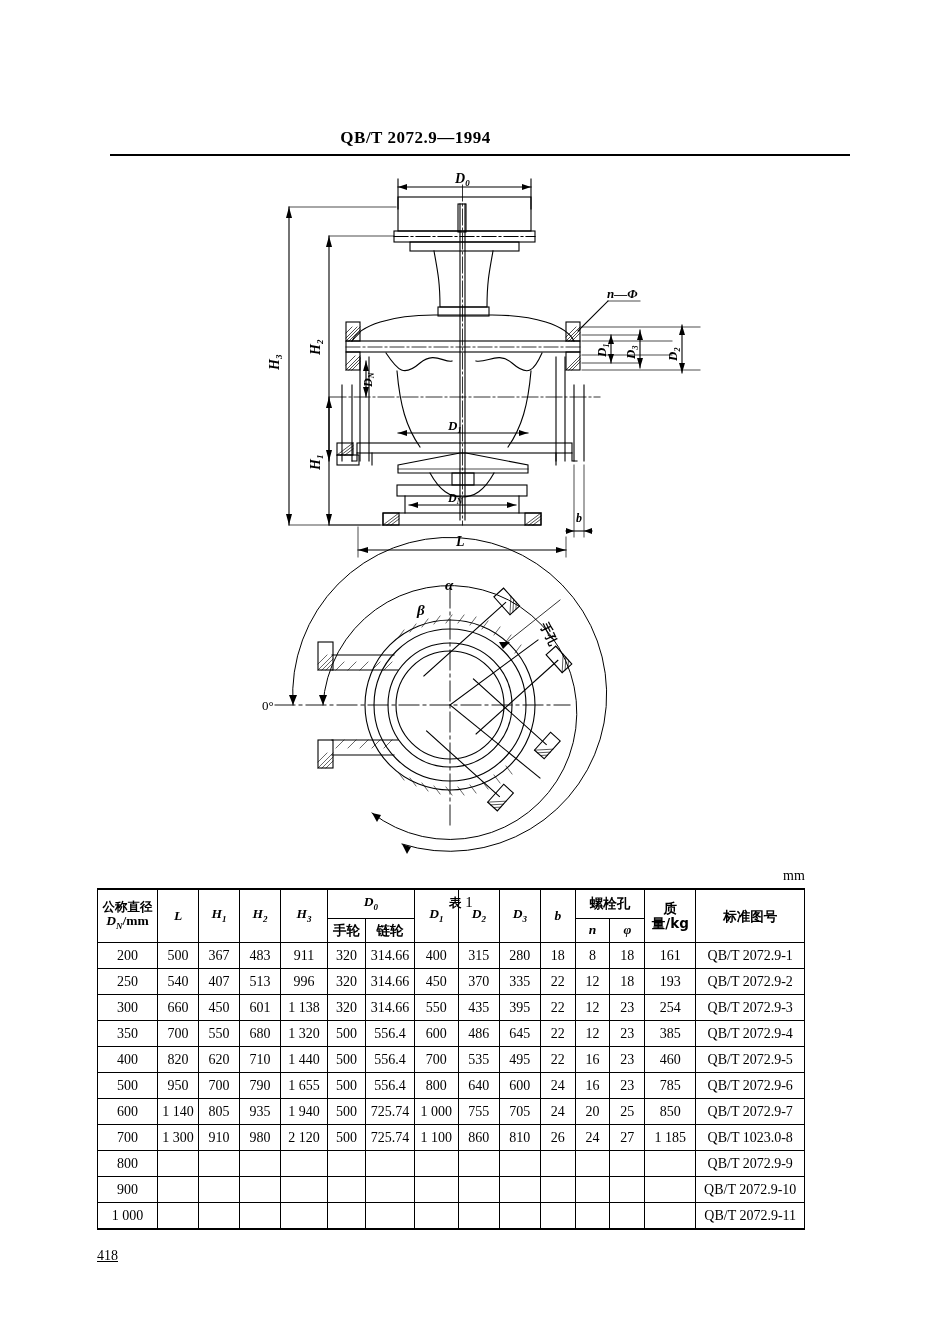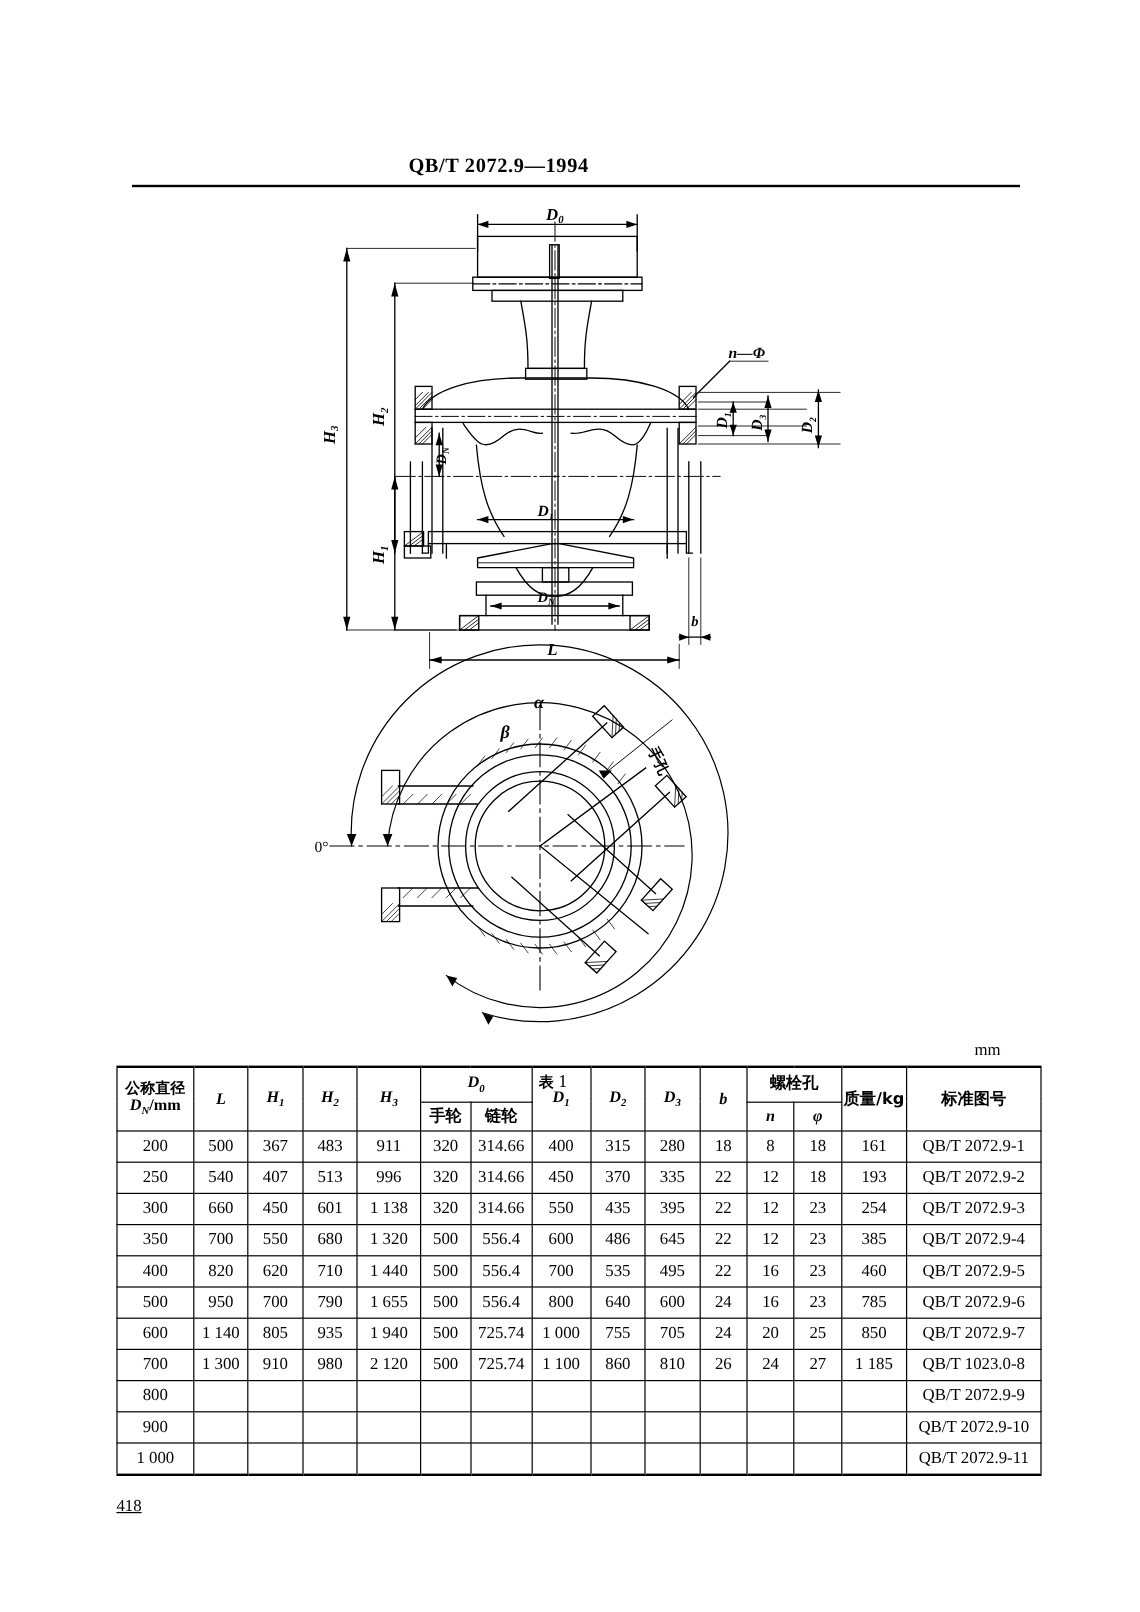--- a/index.html
+++ b/index.html
@@ -23,28 +23,28 @@
   
   .drawing{position:absolute;left:0;top:165px;width:950px;height:700px;}
   .drawing svg{display:block;}
 
   
   .tbl-caption{
     position:absolute;left:449px;top:894px;font-size:15px;font-weight:bold;
   }
   .tbl-caption .num{font-weight:normal;font-family:"Liberation Serif",serif;}
   .tbl-unit{
-    position:absolute;left:812px;top:868px;font-size:14px;
+    position:absolute;left:783px;top:868px;font-size:14px;
     font-family:"Liberation Serif", serif;
   }
 
   
   .tbl-wrap{position:absolute;left:97px;top:888px;width:756px;}
   table.spec{
-    border-collapse:collapse;width:771px;
+    border-collapse:collapse;width:708px;
     font-family:"Liberation Serif", serif;font-size:13.5px;padding-left:40px;
   }
   table.spec th, table.spec td{
     border:1px solid #000;text-align:center;vertical-align:middle;
     padding:0;line-height:1.1;
   }
   table.spec thead th{font-weight:bold;font-size:13.5px;}
   table.spec tbody td{height:25px;font-size:14px;}
   table.spec .outer-top{border-top:2px solid #000;}
   table.spec .outer-bot{border-bottom:2px solid #000;}

